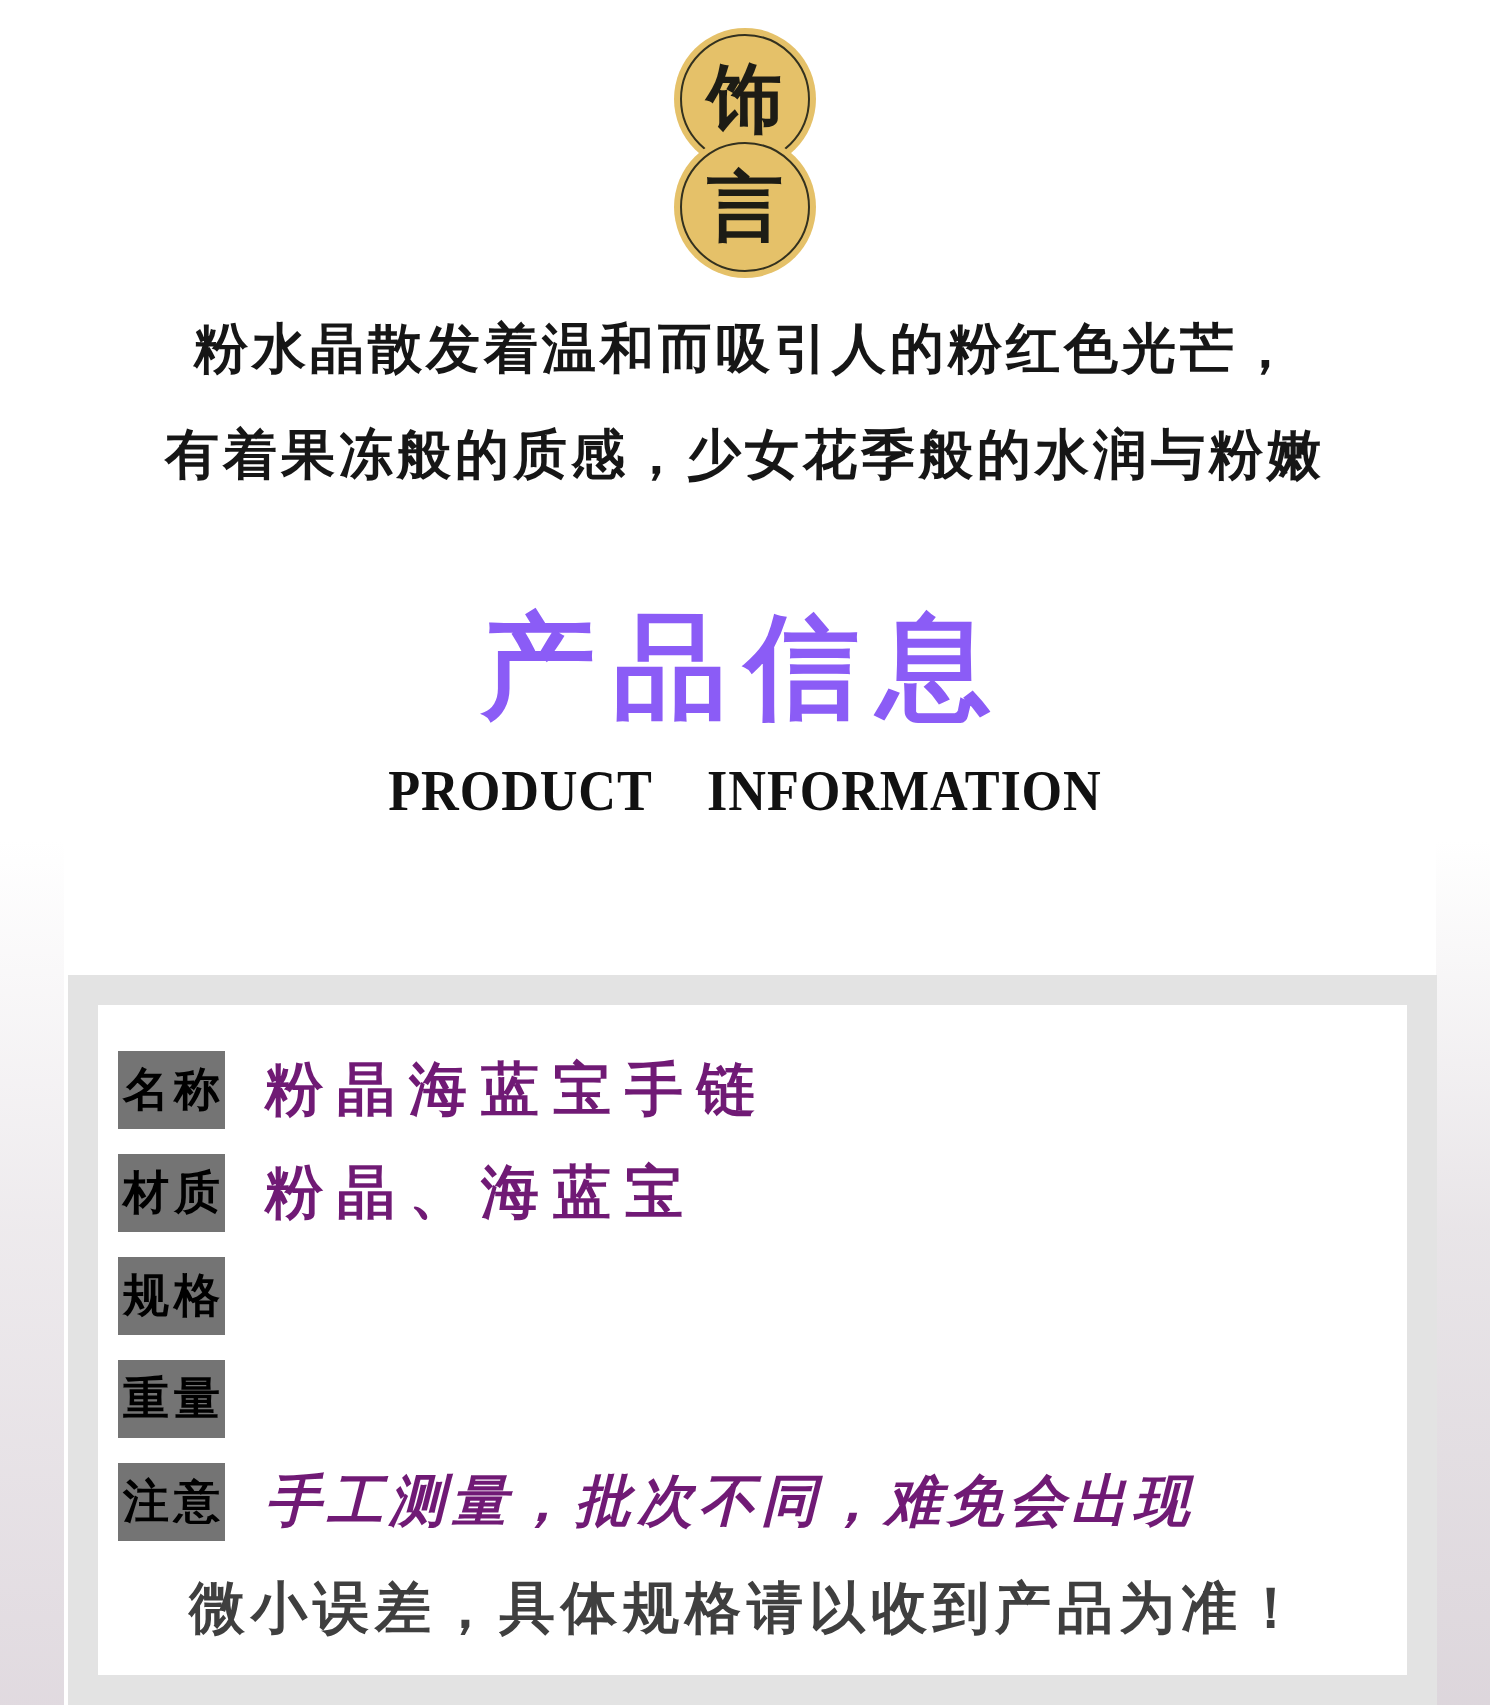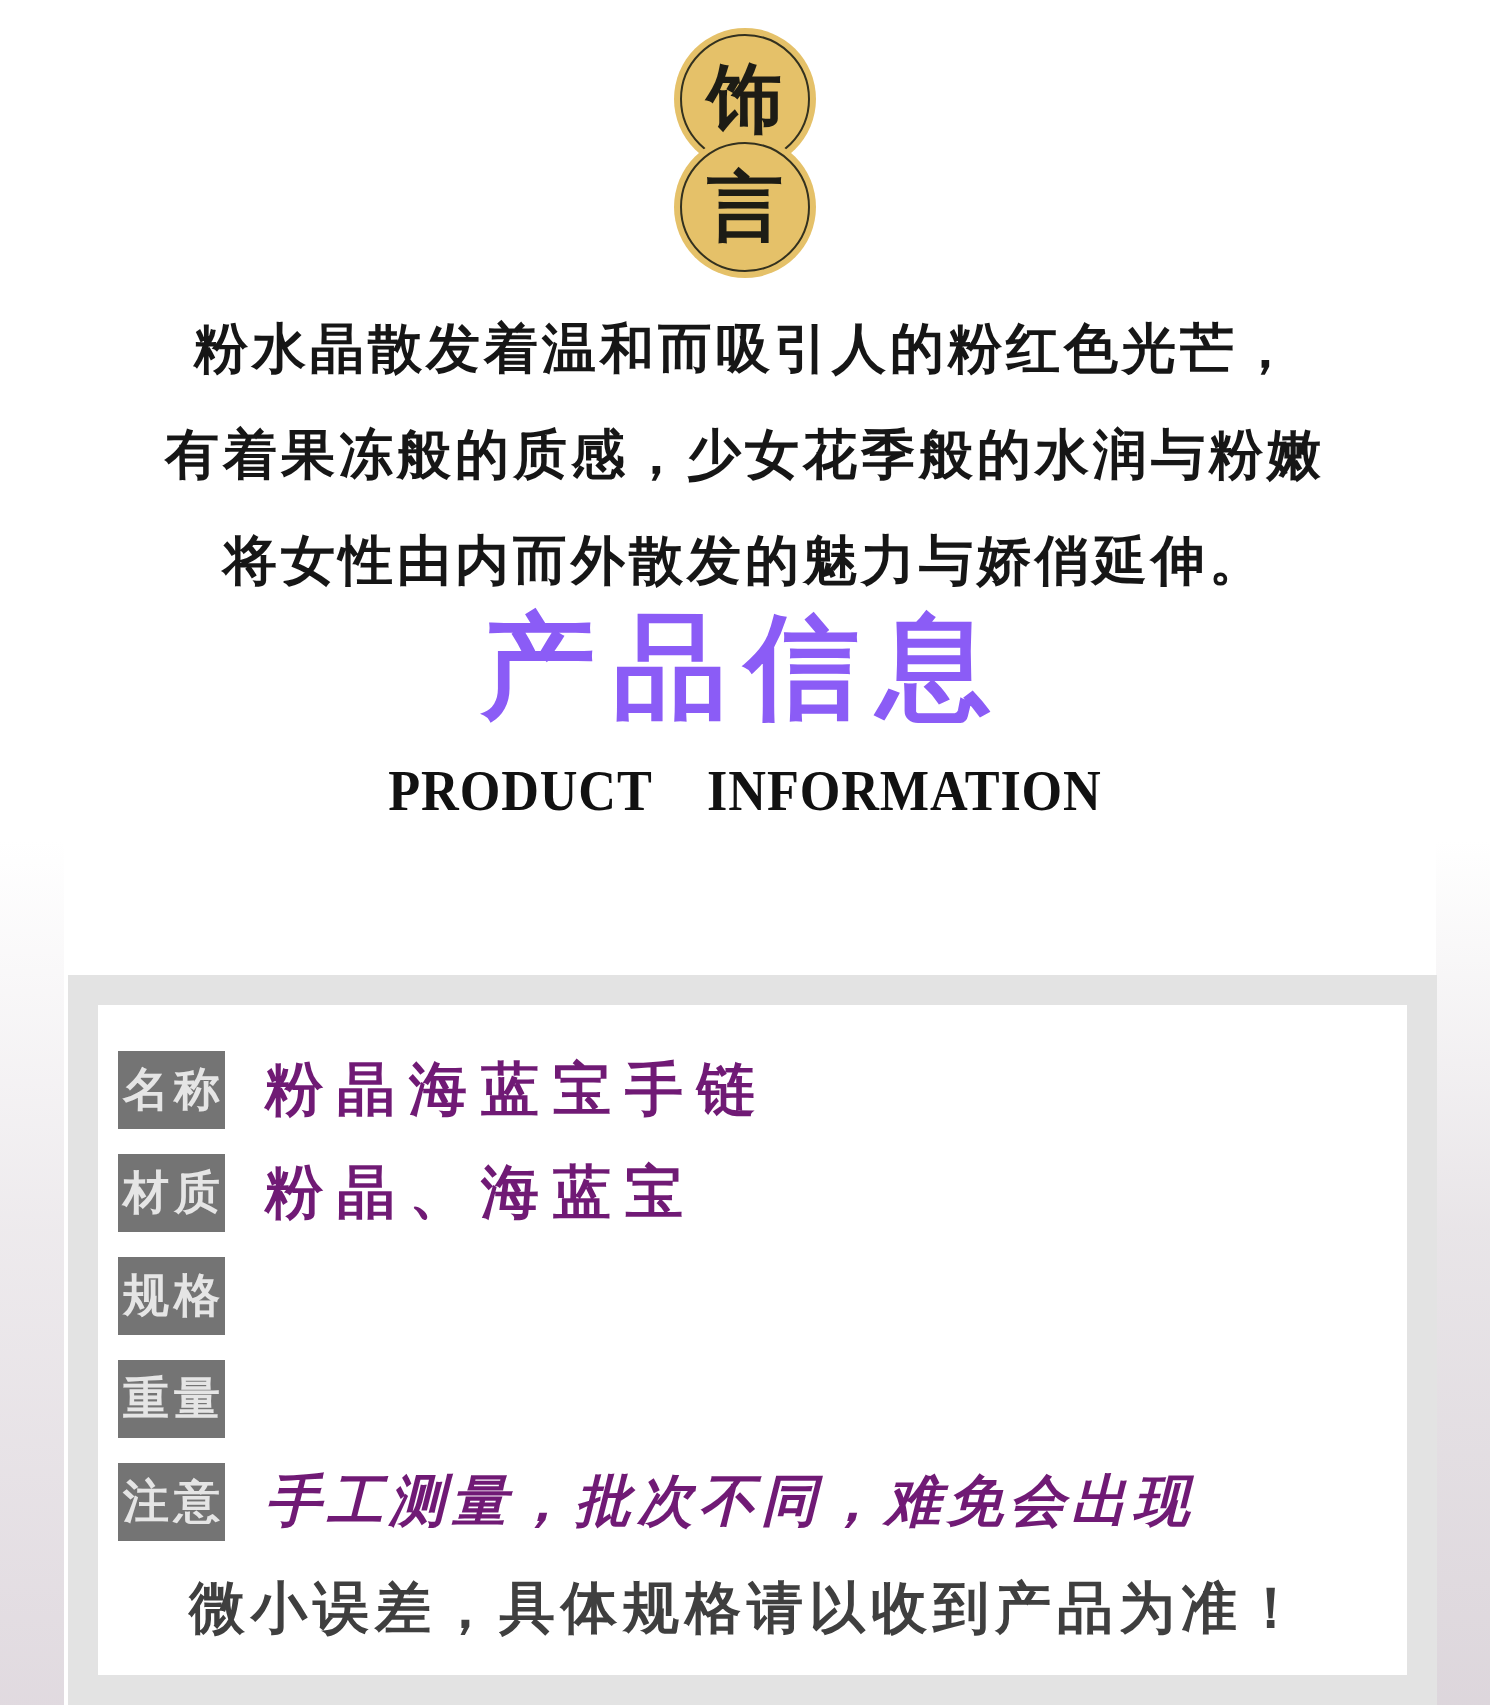--- a/index.html
+++ b/index.html
@@ -71,21 +71,21 @@
     width:1369px;height:730px;
     box-sizing:border-box;
     border:30px solid #e3e3e3;
     background:#ffffff;
     padding:46px 20px 0 20px;
   }
   .info-row{display:flex;align-items:center;margin-bottom:25px;}
   .info-label{
     flex:none;
     width:107px;height:78px;
-    background:#747474;color:#e5e5e5;
+    background:#747474;color:#000000;
     display:flex;align-items:center;justify-content:center;
     font-size:46px;letter-spacing:5px;
     padding-left:5px;box-sizing:border-box;
     font-weight:bold;
   }
   .info-value{
     margin-left:40px;
     font-size:58px;letter-spacing:14px;
     color:#701a75;
     white-space:nowrap;
@@ -112,21 +112,20 @@
       <span class="coin-char">饰</span>
     </div>
     <div class="coin bottom">
       <span class="coin-char">言</span>
     </div>
   </div>
 
   <div class="intro">
     <div>粉水晶散发着温和而吸引人的粉红色光芒，</div>
     <div>有着果冻般的质感，少女花季般的水润与粉嫩</div>
-    <div>将女性由内而外散发的魅力与娇俏延伸。</div>
   </div>
 
   <div class="title-cn">产品信息</div>
   <div class="title-en">PRODUCT INFORMATION</div>
 
   <div class="info-box">
 
     <div class="info-row">
       <div class="info-label">名称</div>
       <div class="info-value">粉晶海蓝宝手链</div>

